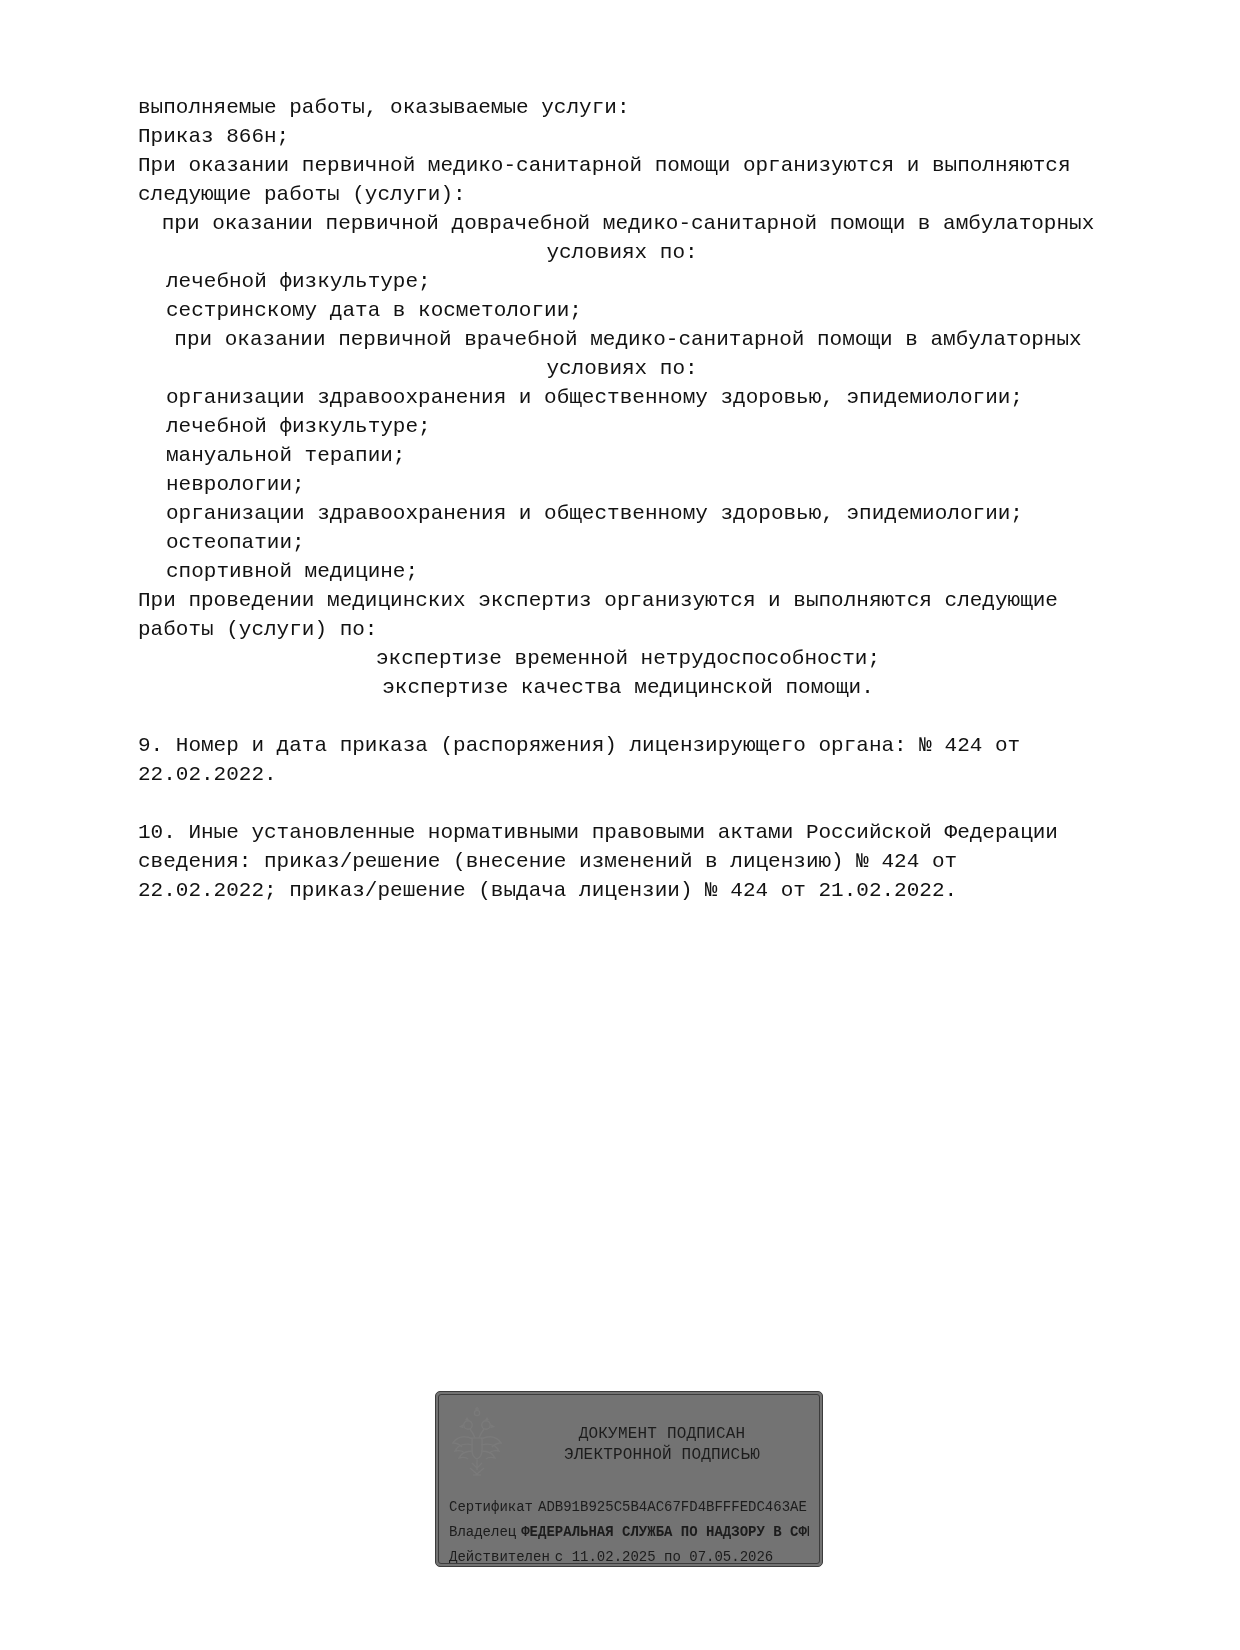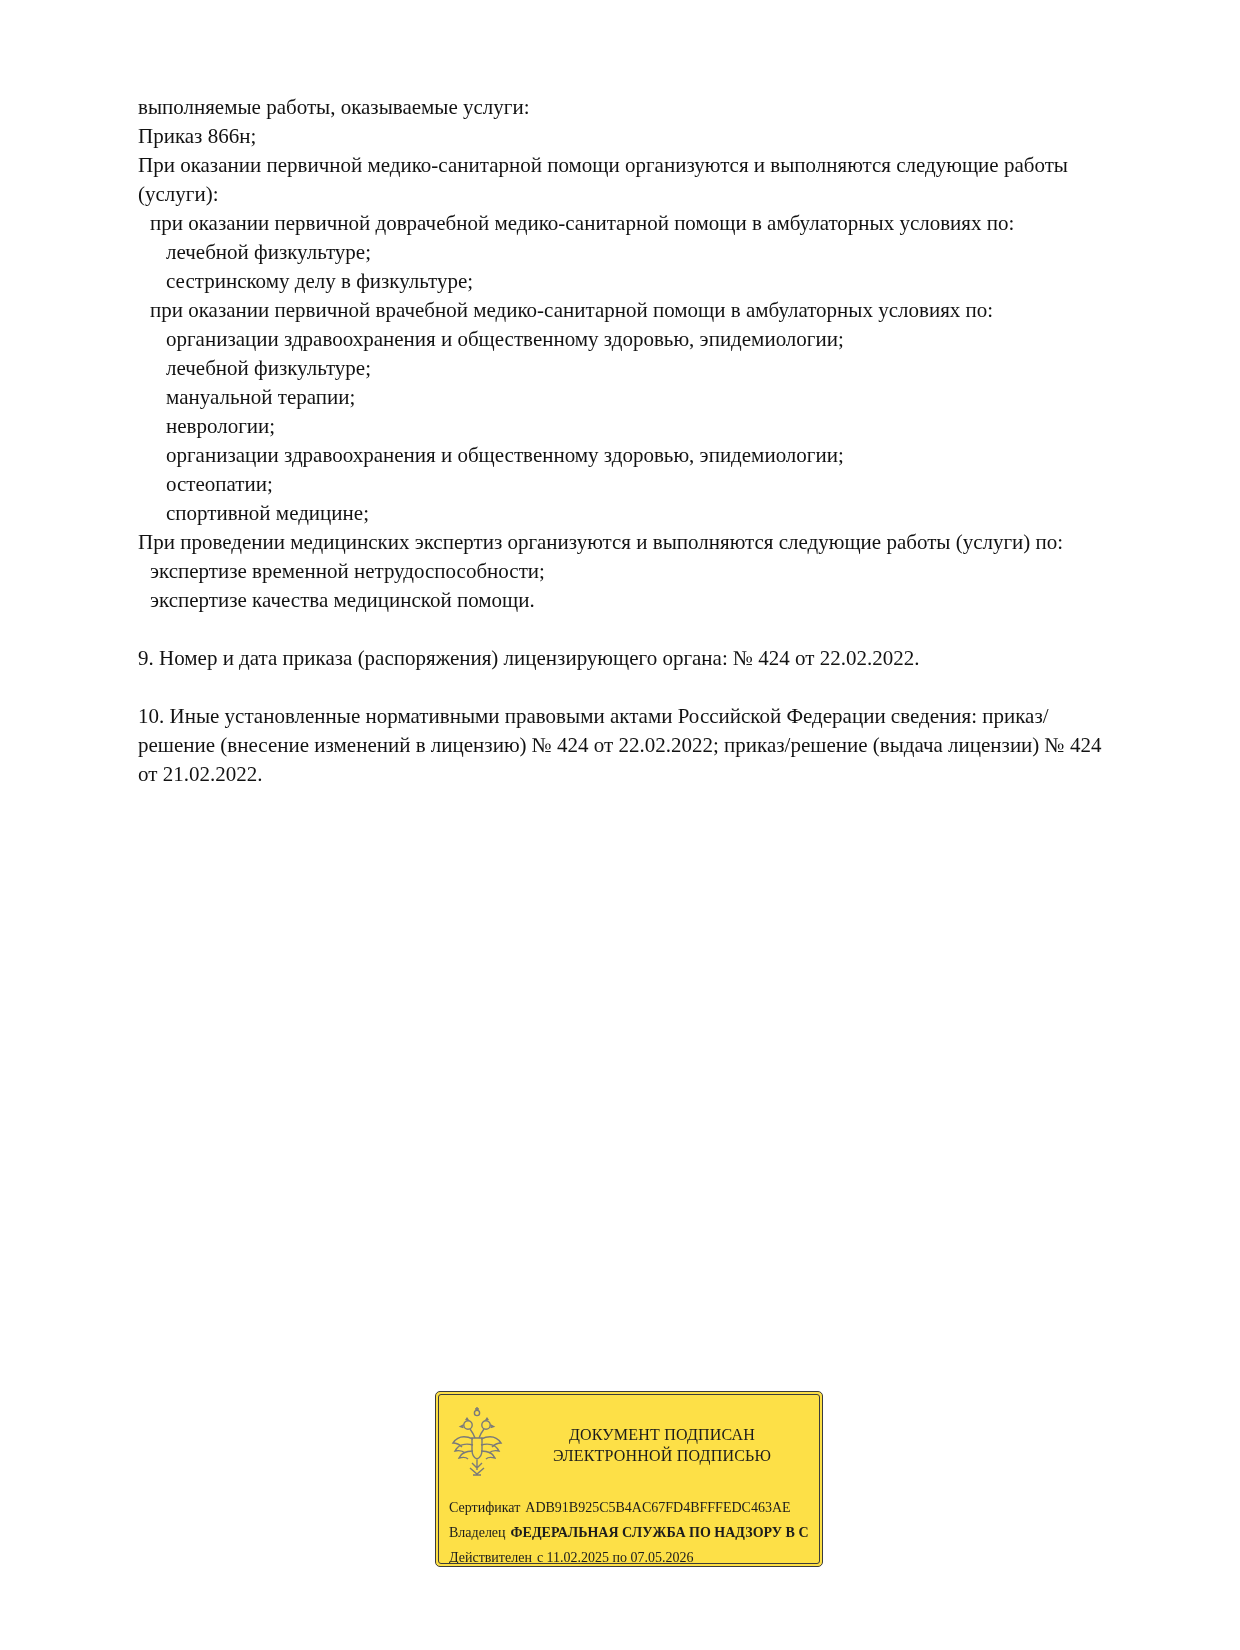--- a/index.html
+++ b/index.html
@@ -1,49 +1,49 @@
 <!DOCTYPE html>
 <html><head>
 <meta charset="utf-8">
 <style>
   html, body { margin: 0; padding: 0; background: #ffffff; }
   .page {
     position: relative;
     width: 1140px;
     height: 1650px;
     background: #ffffff;
-    font-family: Liberation Serif, serif;
+    font-family: Liberation Mono, monospace;
     color: #121212;
     overflow: hidden;
   }
   .content {
     position: absolute;
     left: 138px;
     top: 93px;
     width: 968px;
     font-size: 21px;
     line-height: 29px;
   }
   .content p.line { margin: 0; text-indent: 0; }
-  .content p.indent-1 { text-indent: 12px; }
+  .content p.indent-1 { text-indent: 12px; text-align: center; }
   .content p.indent-2 { text-indent: 28px; }
   .content p.blank { min-height: 29px; }
 
   
   .stamp {
     position: absolute;
     left: 435px;
     top: 1391px;
     width: 388px;
     height: 176px;
     border: 1px solid #3c3c3c;
     border-radius: 5px;
     padding: 2px;
     box-sizing: border-box;
-    background: #fde047;
+    background: #737373;
   }
   .stamp-inner {
     width: 100%;
     height: 100%;
     box-sizing: border-box;
     border: 1px solid #3c3c3c;
     border-radius: 3px;
     padding: 8px 10px 6px 10px;
     overflow: hidden;
   }
@@ -85,21 +85,21 @@
 <body>
 
 <div class="page">
 
   <div class="content">
       <p class="line indent-0">выполняемые работы, оказываемые услуги:</p>
       <p class="line indent-0">Приказ 866н;</p>
       <p class="line indent-0">При оказании первичной медико-санитарной помощи организуются и выполняются следующие работы (услуги):</p>
       <p class="line indent-1">при оказании первичной доврачебной медико-санитарной помощи в амбулаторных условиях по:</p>
       <p class="line indent-2">лечебной физкультуре;</p>
-      <p class="line indent-2">сестринскому делу в физкультуре;</p>
+      <p class="line indent-2">сестринскому дата в косметологии;</p>
       <p class="line indent-1">при оказании первичной врачебной медико-санитарной помощи в амбулаторных условиях по:</p>
       <p class="line indent-2">организации здравоохранения и общественному здоровью, эпидемиологии;</p>
       <p class="line indent-2">лечебной физкультуре;</p>
       <p class="line indent-2">мануальной терапии;</p>
       <p class="line indent-2">неврологии;</p>
       <p class="line indent-2">организации здравоохранения и общественному здоровью, эпидемиологии;</p>
       <p class="line indent-2">остеопатии;</p>
       <p class="line indent-2">спортивной медицине;</p>
       <p class="line indent-0">При проведении медицинских экспертиз организуются и выполняются следующие работы (услуги) по:</p>
       <p class="line indent-1">экспертизе временной нетрудоспособности;</p>

